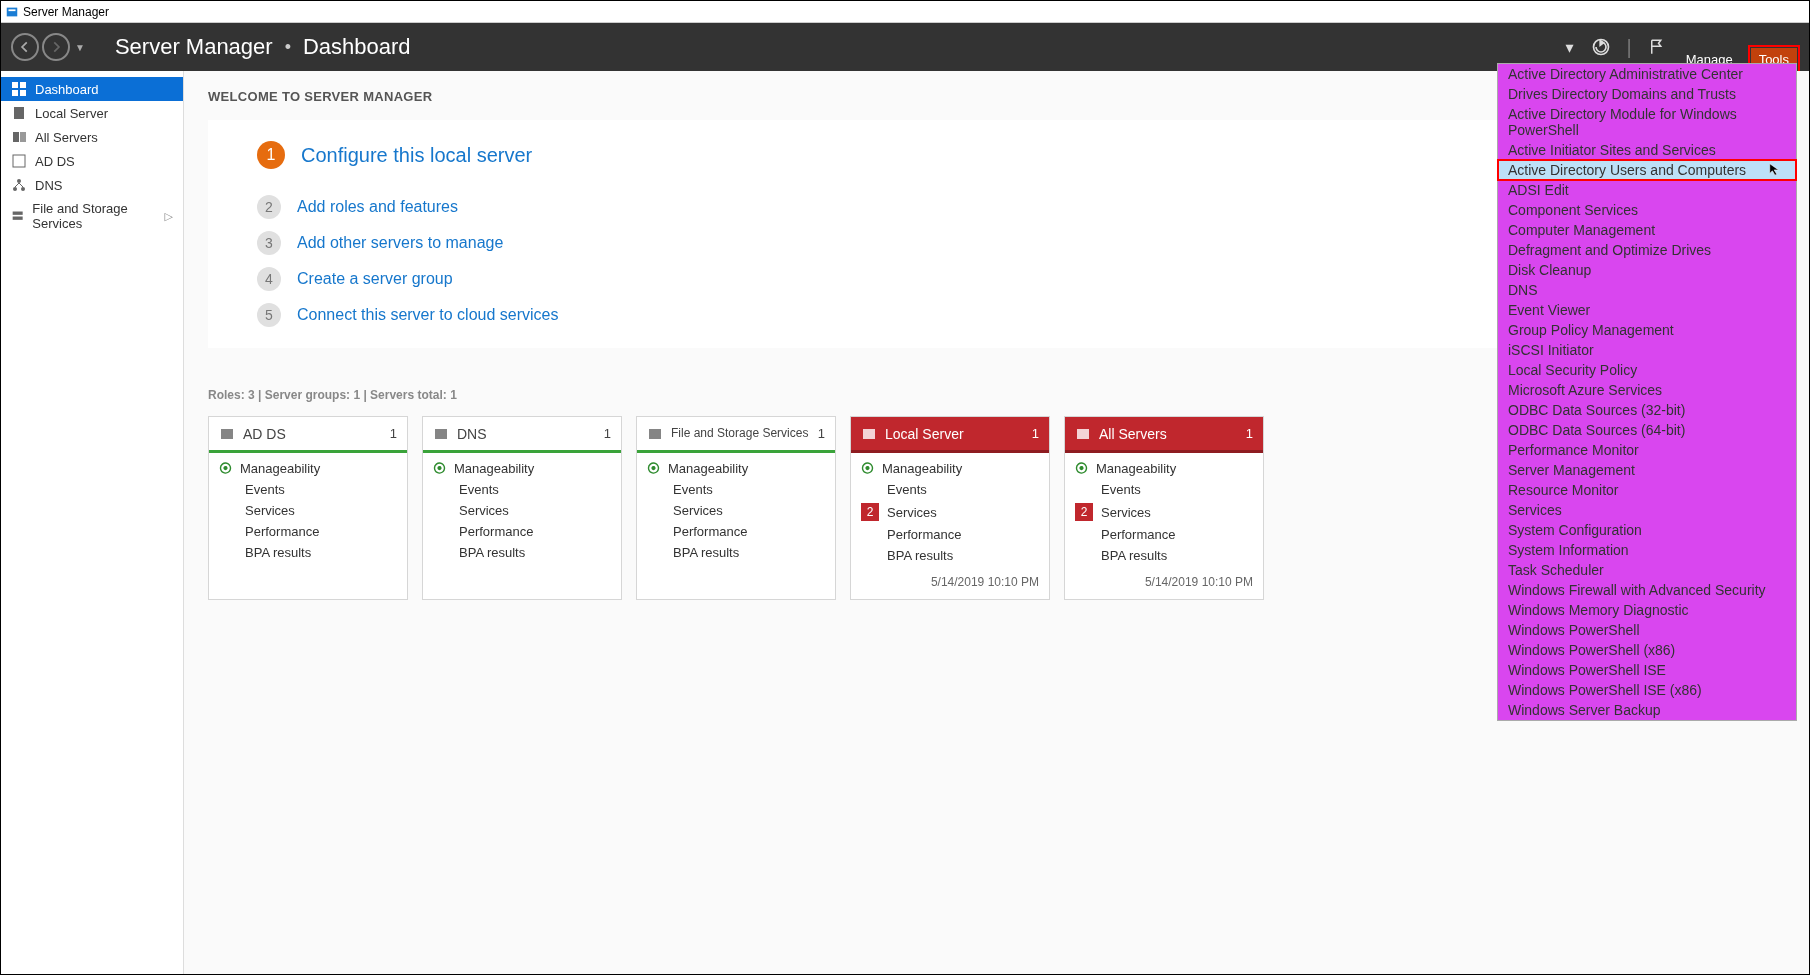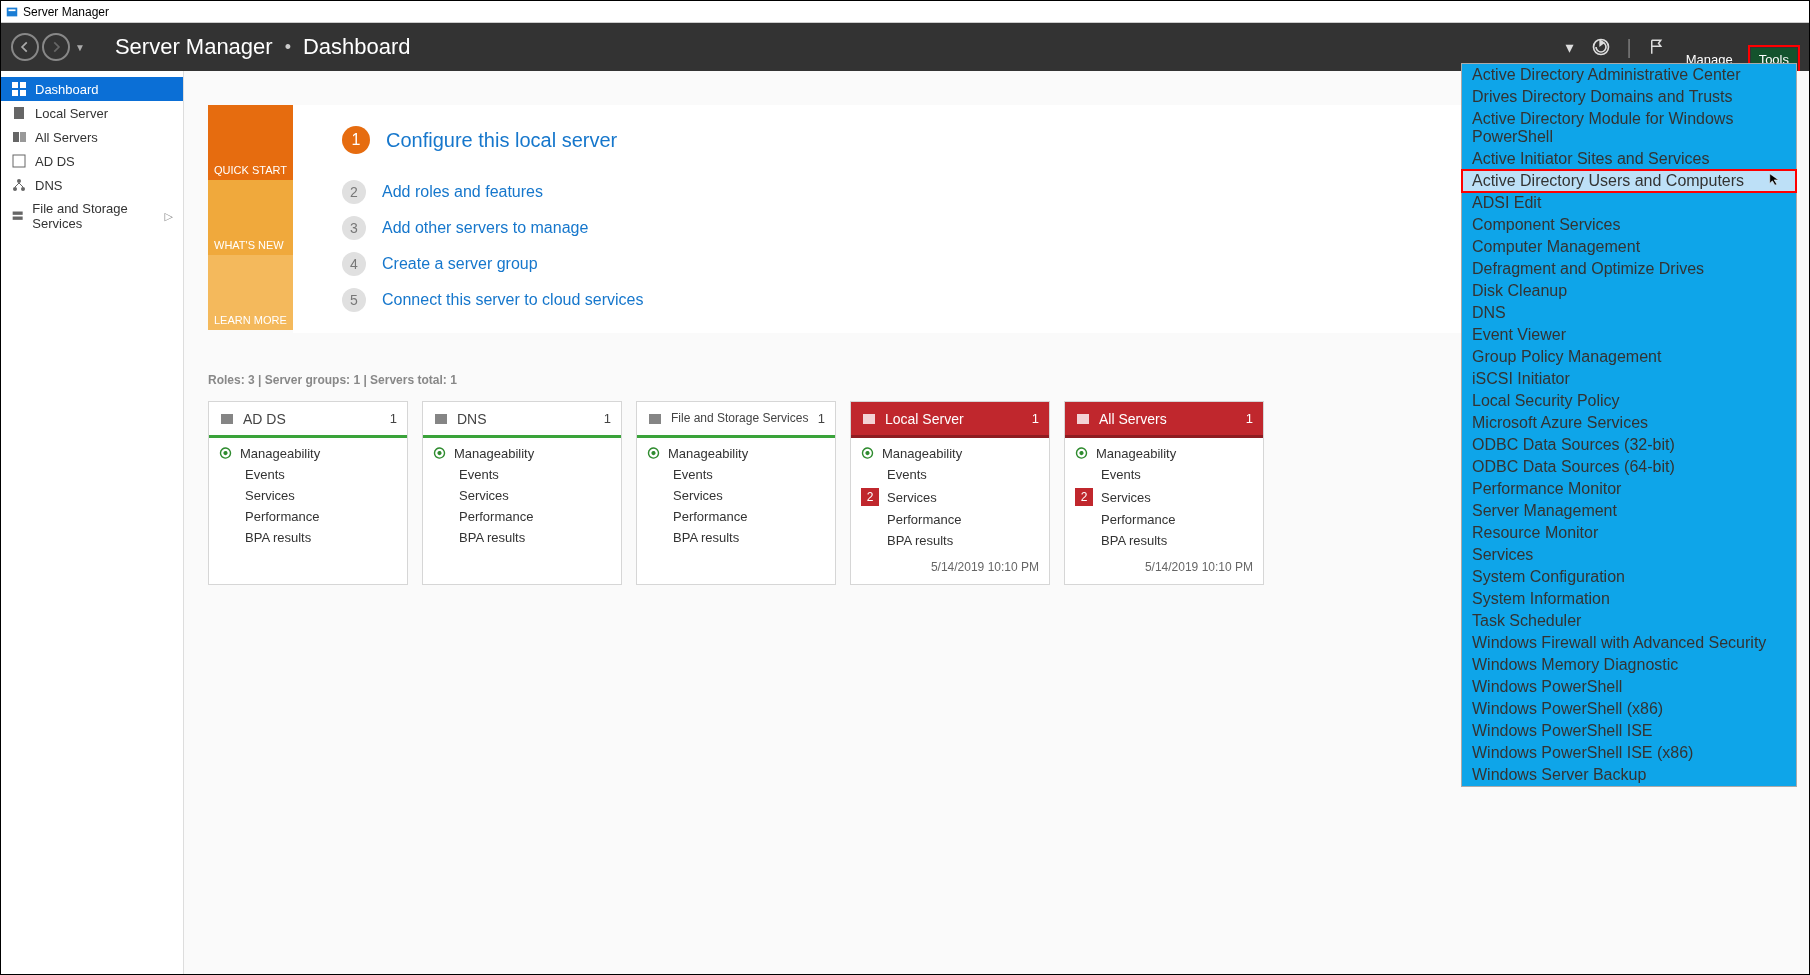--- a/index.html
+++ b/index.html
@@ -6,21 +6,21 @@
 body { width: 1810px; height: 975px; background: #fff; border: 1px solid #000; overflow: hidden; position: relative; }
 .titlebar { height: 22px; background: #fff; display: flex; align-items: center; padding: 0 4px; border-bottom: 1px solid #ccc; font-size: 12px; }
 .titlebar-icon { width: 14px; height: 14px; margin-right: 4px; display: inline-flex; }
 .header { height: 48px; background: #333; display: flex; align-items: center; color: #fff; padding: 0 10px; position: relative; }
 .nav-btn { width: 28px; height: 28px; border: 2px solid #888; border-radius: 50%; display: flex; align-items: center; justify-content: center; color: #aaa; margin-right: 3px; font-size: 15px; cursor: pointer; }
 .nav-dropdown { color: #aaa; font-size: 10px; margin-left: 2px; margin-right: 30px; cursor: pointer; }
 .breadcrumb { font-size: 22px; font-weight: 300; display: flex; align-items: center; gap: 12px; }
 .breadcrumb .sep { font-size: 18px; color: #ccc; }
 .header-right { position: absolute; right: 12px; display: flex; align-items: center; gap: 10px; }
 .hbtn { color: #fff; font-size: 13px; padding: 4px 8px; cursor: pointer; margin-top: 24px; }
-.hbtn.tools { background: #14532d; outline: 2px solid red; outline-offset: 1px; text-decoration: underline; }
+.hbtn.tools { background: #c2410c; outline: 2px solid red; outline-offset: 1px; text-decoration: underline; }
 .hicon { width: 22px; height: 22px; display: flex; align-items: center; justify-content: center; cursor: pointer; color: #ddd; }
 .hdiv { color: #777; font-size: 20px; padding: 0 4px; }
 .layout { display: flex; height: calc(100% - 70px); }
 .sidebar { width: 183px; background: #fff; border-right: 1px solid #ddd; padding-top: 6px; }
 .sidebar-item { display: flex; align-items: center; padding: 4px 10px; font-size: 13px; color: #333; cursor: pointer; gap: 8px; }
 .sidebar-item.active { background: #0b6fd6; color: #fff; }
 .sidebar-item .chev { margin-left: auto; font-size: 11px; color: #888; }
 .sb-icon { width: 16px; height: 16px; display: flex; align-items: center; justify-content: center; }
 .main { flex: 1; background: #fafafa; padding: 18px 24px; position: relative; overflow: hidden; }
 .section-title { font-size: 13px; font-weight: 600; color: #555; letter-spacing: 0.3px; }
@@ -43,21 +43,21 @@
 .tile-head { height: 36px; border-bottom: 3px solid #3aa33a; display: flex; align-items: center; padding: 0 10px; gap: 8px; font-size: 14px; color: #444; }
 .tile-head.red { background: #c0272d; color: #fff; border-bottom-color: #8e1c21; }
 .tile-head .count { margin-left: auto; font-size: 13px; }
 .tile-head .title2 { font-size: 12px; line-height: 1.1; }
 .tile-body { padding: 8px 10px 6px 10px; display: flex; flex-direction: column; gap: 6px; flex: 1; }
 .tile-row { display: flex; align-items: center; gap: 8px; font-size: 13px; color: #333; cursor: pointer; }
 .status-ok { color: #2e8b2e; font-weight: bold; }
 .badge-red { background: #c0272d; color: #fff; width: 18px; height: 18px; display: flex; align-items: center; justify-content: center; font-size: 12px; }
 .tile-foot { text-align: right; font-size: 12px; color: #666; padding: 6px 10px 10px 0; }
 
-.tools-menu { position: absolute; top: 62px; right: 12px; width: 336px; background: #0ea5e9; border: 1px solid #aaa; z-index: 50; font-size: 16px; }
+.tools-menu { position: absolute; top: 62px; right: 12px; width: 300px; background: #d946ef; border: 1px solid #aaa; z-index: 50; font-size: 14px; }
 .tools-menu .mi { padding: 2px 10px; cursor: pointer; color: #333; }
 .tools-menu .mi.hl { background: #bde0f7; outline: 2px solid red; outline-offset: -1px; position: relative; }
 .cursor-svg { position: absolute; right: 14px; top: 2px; width: 14px; height: 14px; }
 .tile-icon { width: 16px; height: 16px; display:flex; align-items:center; justify-content:center; color:#666; }
 .tile-head.red .tile-icon { color:#fff; }
 </style>
 </head>
 <body>
 
 <div class="titlebar">
@@ -162,27 +162,23 @@
             <rect x="2" y="3" width="12" height="4" fill="#666"></rect>
             <rect x="2" y="9" width="12" height="4" fill="#666"></rect>
           </svg>
         </span>
       <span>File and Storage Services</span>
       <span class="chev">▷</span>
     </div>
   </div>
 
   <div class="main">
+    <div class="section-title">WELCOME TO SERVER MANAGER</div>
 
     <div class="qs-panel">
-      <div class="qs-tabs">
-        <div class="qs-tab orange">QUICK START</div>
-        <div class="qs-tab amber1">WHAT'S NEW</div>
-        <div class="qs-tab amber2">LEARN MORE</div>
-      </div>
       <div class="qs-body">
         <div class="task-row">
           <span class="task-num big">1</span>
           <span class="task-link">Configure this local server</span>
         </div>
         <div style="height:14px"></div>
         <div class="task-row">
           <span class="task-num grey">2</span>
           <span class="task-link small">Add roles and features</span>
         </div>

